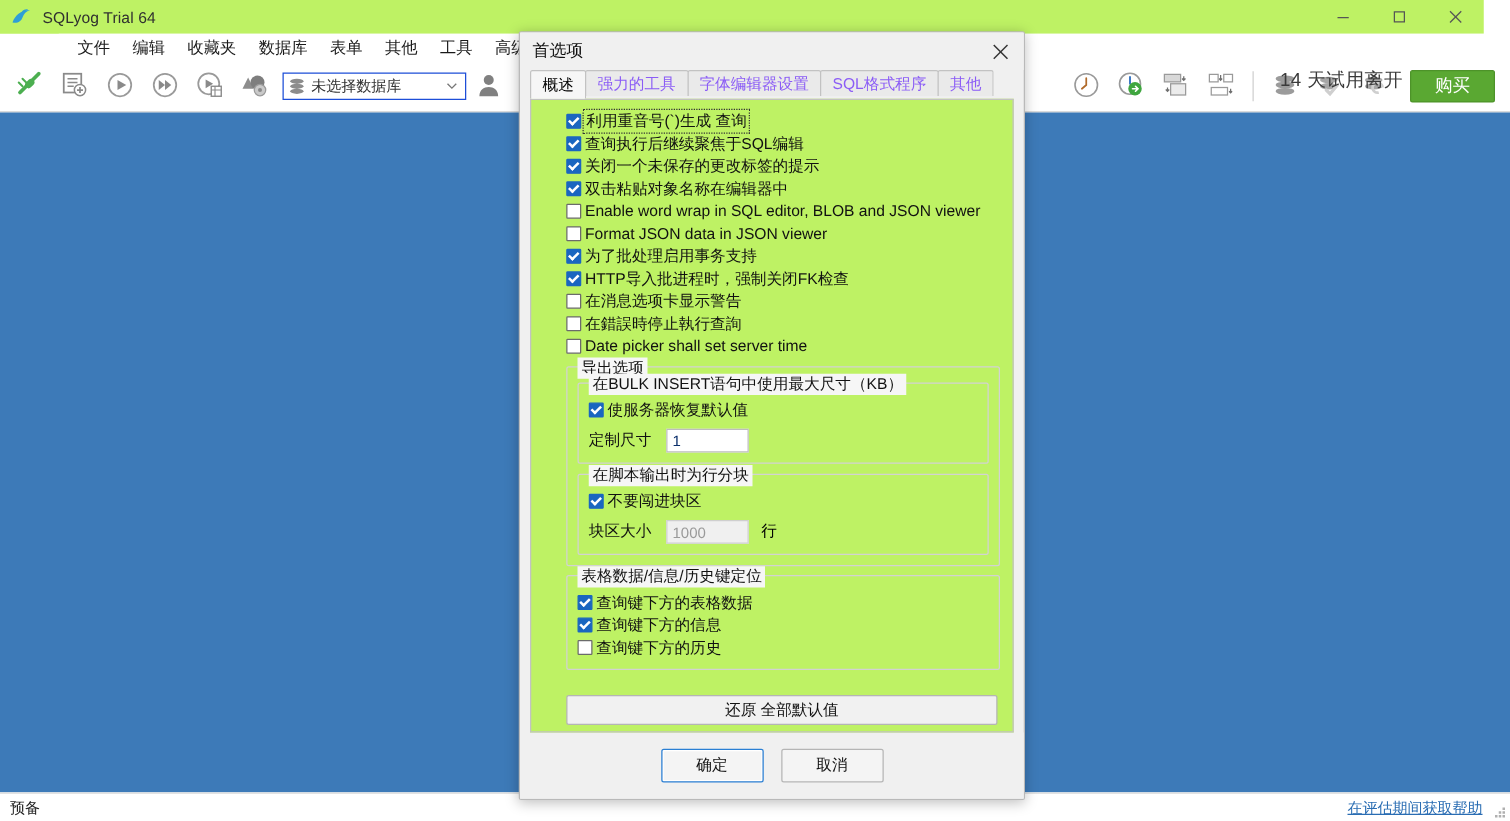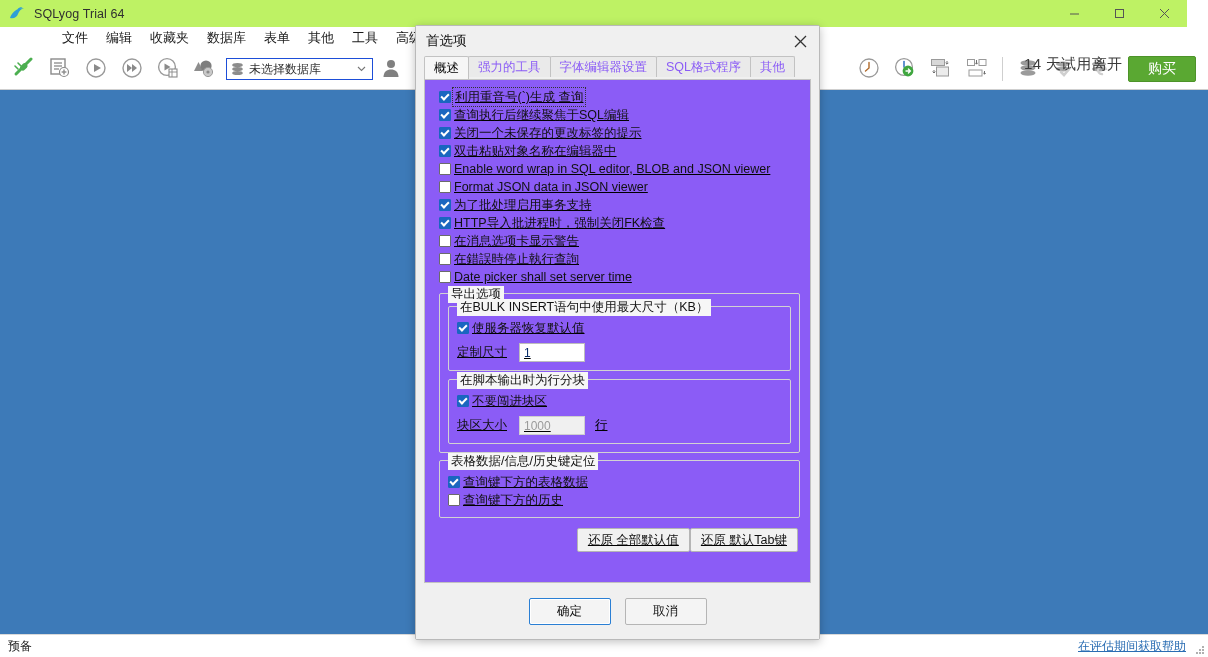--- a/index.html
+++ b/index.html
@@ -134,24 +134,23 @@
     margin-right: -1px;
     border-radius: 2px 2px 0 0;
   }
   .tab.active {
     background: #f6f6f6; height: 23px; color: #000;
     position: relative; z-index: 3;
   }
 
   .tabpanel {
     margin: 0 8px; flex: 1 1 auto;
-    background: #8b5cf6; border: 1px solid #c2c2c2;
+    background: #bef264; border: 1px solid #c2c2c2;
     position: relative; overflow: hidden;
-    padding: 8px 10px 0 14px;
-    text-decoration: underline;
+    padding: 8px 10px 0 28px;
   }
 
   
   .cbrow { display: flex; align-items: center; height: 18px; margin-bottom: 0px; }
   .cbrow + .cbrow { margin-top: 0px; }
   .cb {
     width: 12px; height: 12px; flex: 0 0 auto;
     border: 1px solid #6b6b6b; background: #fff;
     border-radius: 1px; margin-right: 3px;
     display: flex; align-items: center; justify-content: center;
@@ -184,22 +183,22 @@
     width: 66px; height: 19px;
     border: 1px solid #bdbdbd; background: #fff;
     font-size: 12px; color: #0b2f6b;
     padding: 0 4px; line-height: 17px;
     font-family: "Liberation Sans", sans-serif;
   }
   .txtinput.disabled { background: #f0f0f0; color: #9a9a9a; border-color: #cfcfcf; }
   .unit { font-size: 12.5px; margin-left: 10px; }
 
   .restore-row {
-    display: flex; justify-content: flex-end; 
-    margin-top: 10px; padding-right: 2px;
+    display: flex; justify-content: flex-end; gap: 10px;
+    margin-top: 20px; padding-right: 2px; flex-direction: column;
   }
   .btn {
     min-width: 104px; height: 24px; padding: 0 10px;
     background: #f1f1f1; border: 1px solid #b5b5b5; border-radius: 2px;
     font-size: 12.5px; color: #111;
     display: flex; align-items: center; justify-content: center;
     white-space: nowrap;
   }
 
   .dlg-footer {
@@ -547,20 +546,24 @@
         </div>
       </div>
 
       <div class="group">
         <span class="glabel">表格数据/信息/历史键定位</span>
         <div class="cbrow">
           <span class="cb checked"></span>
           <span class="cblabel">查询键下方的表格数据</span>
         </div>
         <div class="cbrow">
+          <span class="cb checked"></span>
+          <span class="cblabel">查询键下方的信息</span>
+        </div>
+        <div class="cbrow">
           <span class="cb"></span>
           <span class="cblabel">查询键下方的历史</span>
         </div>
       </div>
 
       <div class="restore-row">
         <div class="btn">还原 全部默认值</div>
         <div class="btn">还原 默认Tab键</div>
       </div>
 

